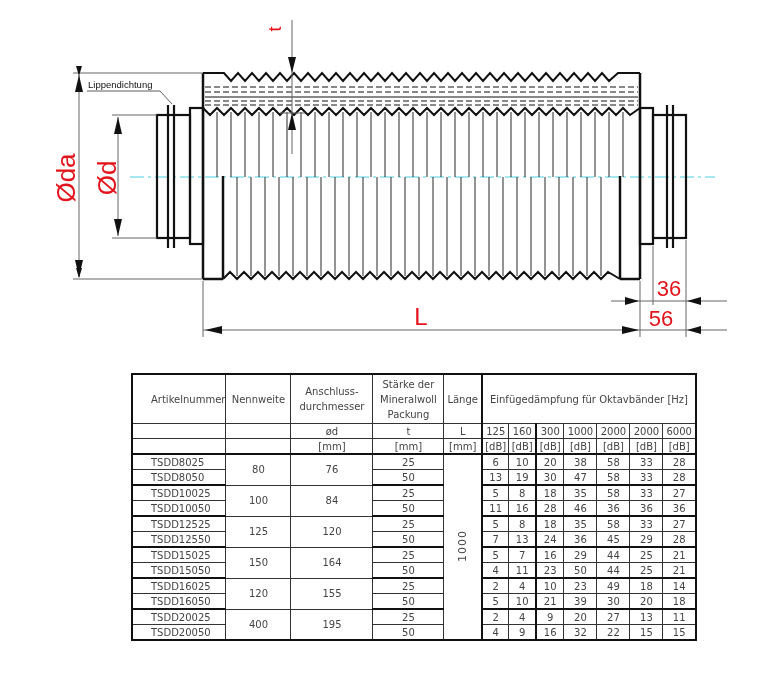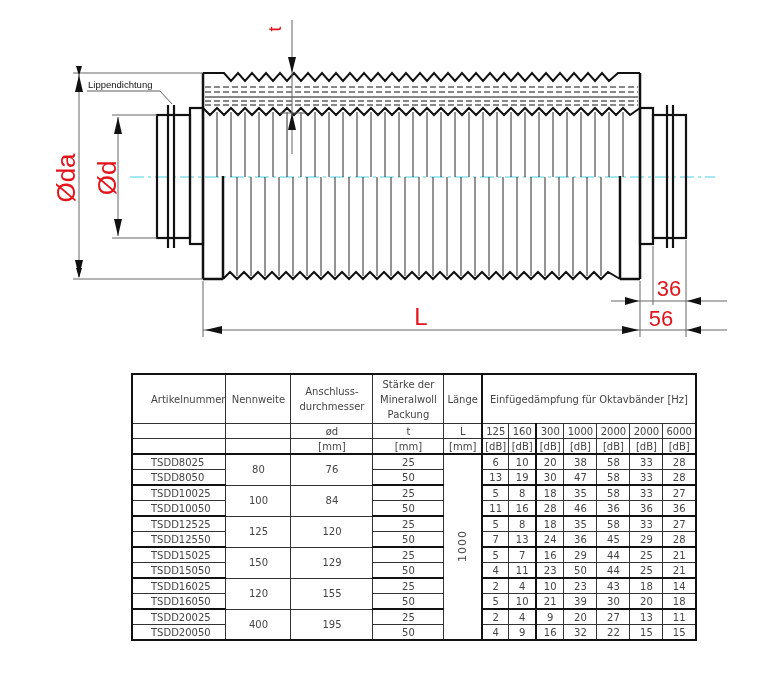--- a/index.html
+++ b/index.html
@@ -305,21 +305,21 @@
         <td>13</td>
         <td class="thickl">24</td>
         <td>36</td>
         <td>45</td>
         <td>29</td>
         <td>28</td>
       </tr>
       <tr>
         <td class="left">TSDD15025</td>
         <td rowspan="2">150</td>
-        <td rowspan="2">129</td>
+        <td rowspan="2">164</td>
         <td>25</td>
         <td class="thickl">5</td>
         <td>7</td>
         <td class="thickl">16</td>
         <td>29</td>
         <td>44</td>
         <td>25</td>
         <td>21</td>
       </tr>
       <tr class="grpend">
@@ -335,21 +335,21 @@
       </tr>
       <tr>
         <td class="left">TSDD16025</td>
         <td rowspan="2">120</td>
         <td rowspan="2">155</td>
         <td>25</td>
         <td class="thickl">2</td>
         <td>4</td>
         <td class="thickl">10</td>
         <td>23</td>
-        <td>43</td>
+        <td>49</td>
         <td>18</td>
         <td>14</td>
       </tr>
       <tr class="grpend">
         <td class="left">TSDD16050</td>
         <td>50</td>
         <td class="thickl">5</td>
         <td>10</td>
         <td class="thickl">21</td>
         <td>39</td>

